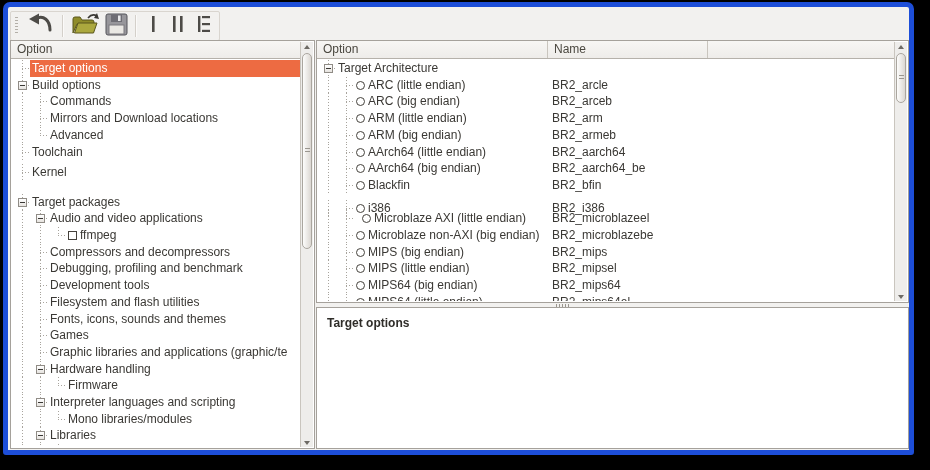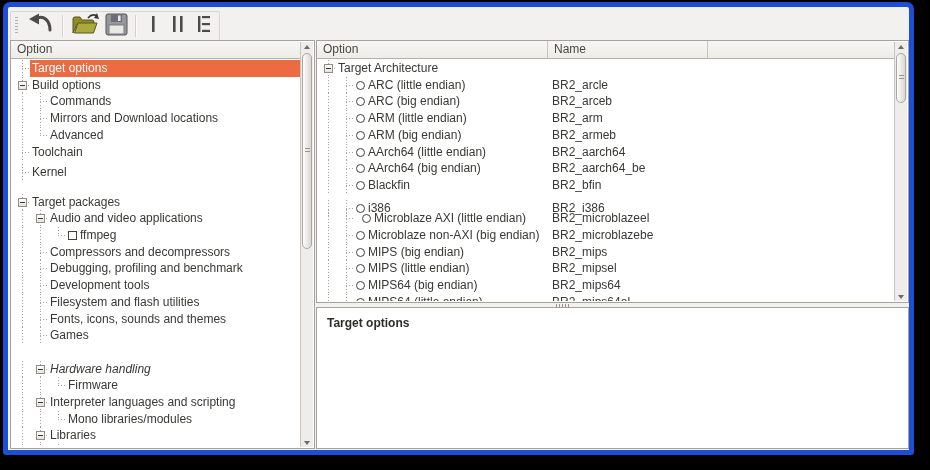--- a/index.html
+++ b/index.html
@@ -224,28 +224,34 @@
           <div class="vline" style="left: 28px;"></div>
           <div class="hline" style="left: 28px; width: 9px;"></div>
           <div class="lbl" style="left: 38px;">Fonts, icons, sounds and themes</div>
         </div>
         <div class="trow" style="top: 268.2px;">
           <div class="vline" style="left: 10px;"></div>
           <div class="vline" style="left: 28px;"></div>
           <div class="hline" style="left: 28px; width: 9px;"></div>
           <div class="lbl" style="left: 38px;">Games</div>
         </div>
+        <div class="trow" style="top: 284.9px;">
+          <div class="vline" style="left: 10px;"></div>
+          <div class="vline" style="left: 28px;"></div>
+          <div class="hline" style="left: 28px; width: 9px;"></div>
+          <div class="lbl" style="left: 38px;">Graphic libraries and applications (graphic/te</div>
+        </div>
         <div class="trow" style="top: 301.6px;">
           <div class="vline" style="left: 10px;"></div>
           <div class="vline" style="left: 28px;"></div>
           <div class="hline" style="left: 28px; width: 9px;"></div>
           <div class="expander" style="left: 24px;">
             <div class="minus"></div>
           </div>
-          <div class="lbl" style="left: 38px; font-style: italic;">Hardware handling</div>
+          <div class="lbl" style="left: 38px;">Hardware handling</div>
         </div>
         <div class="trow" style="top: 318.3px;">
           <div class="vline" style="left: 10px;"></div>
           <div class="vline" style="left: 28px;"></div>
           <div class="vline-half" style="left: 46px;"></div>
           <div class="hline" style="left: 46px; width: 9px;"></div>
           <div class="lbl" style="left: 56px;">Firmware</div>
         </div>
         <div class="trow" style="top: 335px;">
           <div class="vline" style="left: 10px;"></div>

